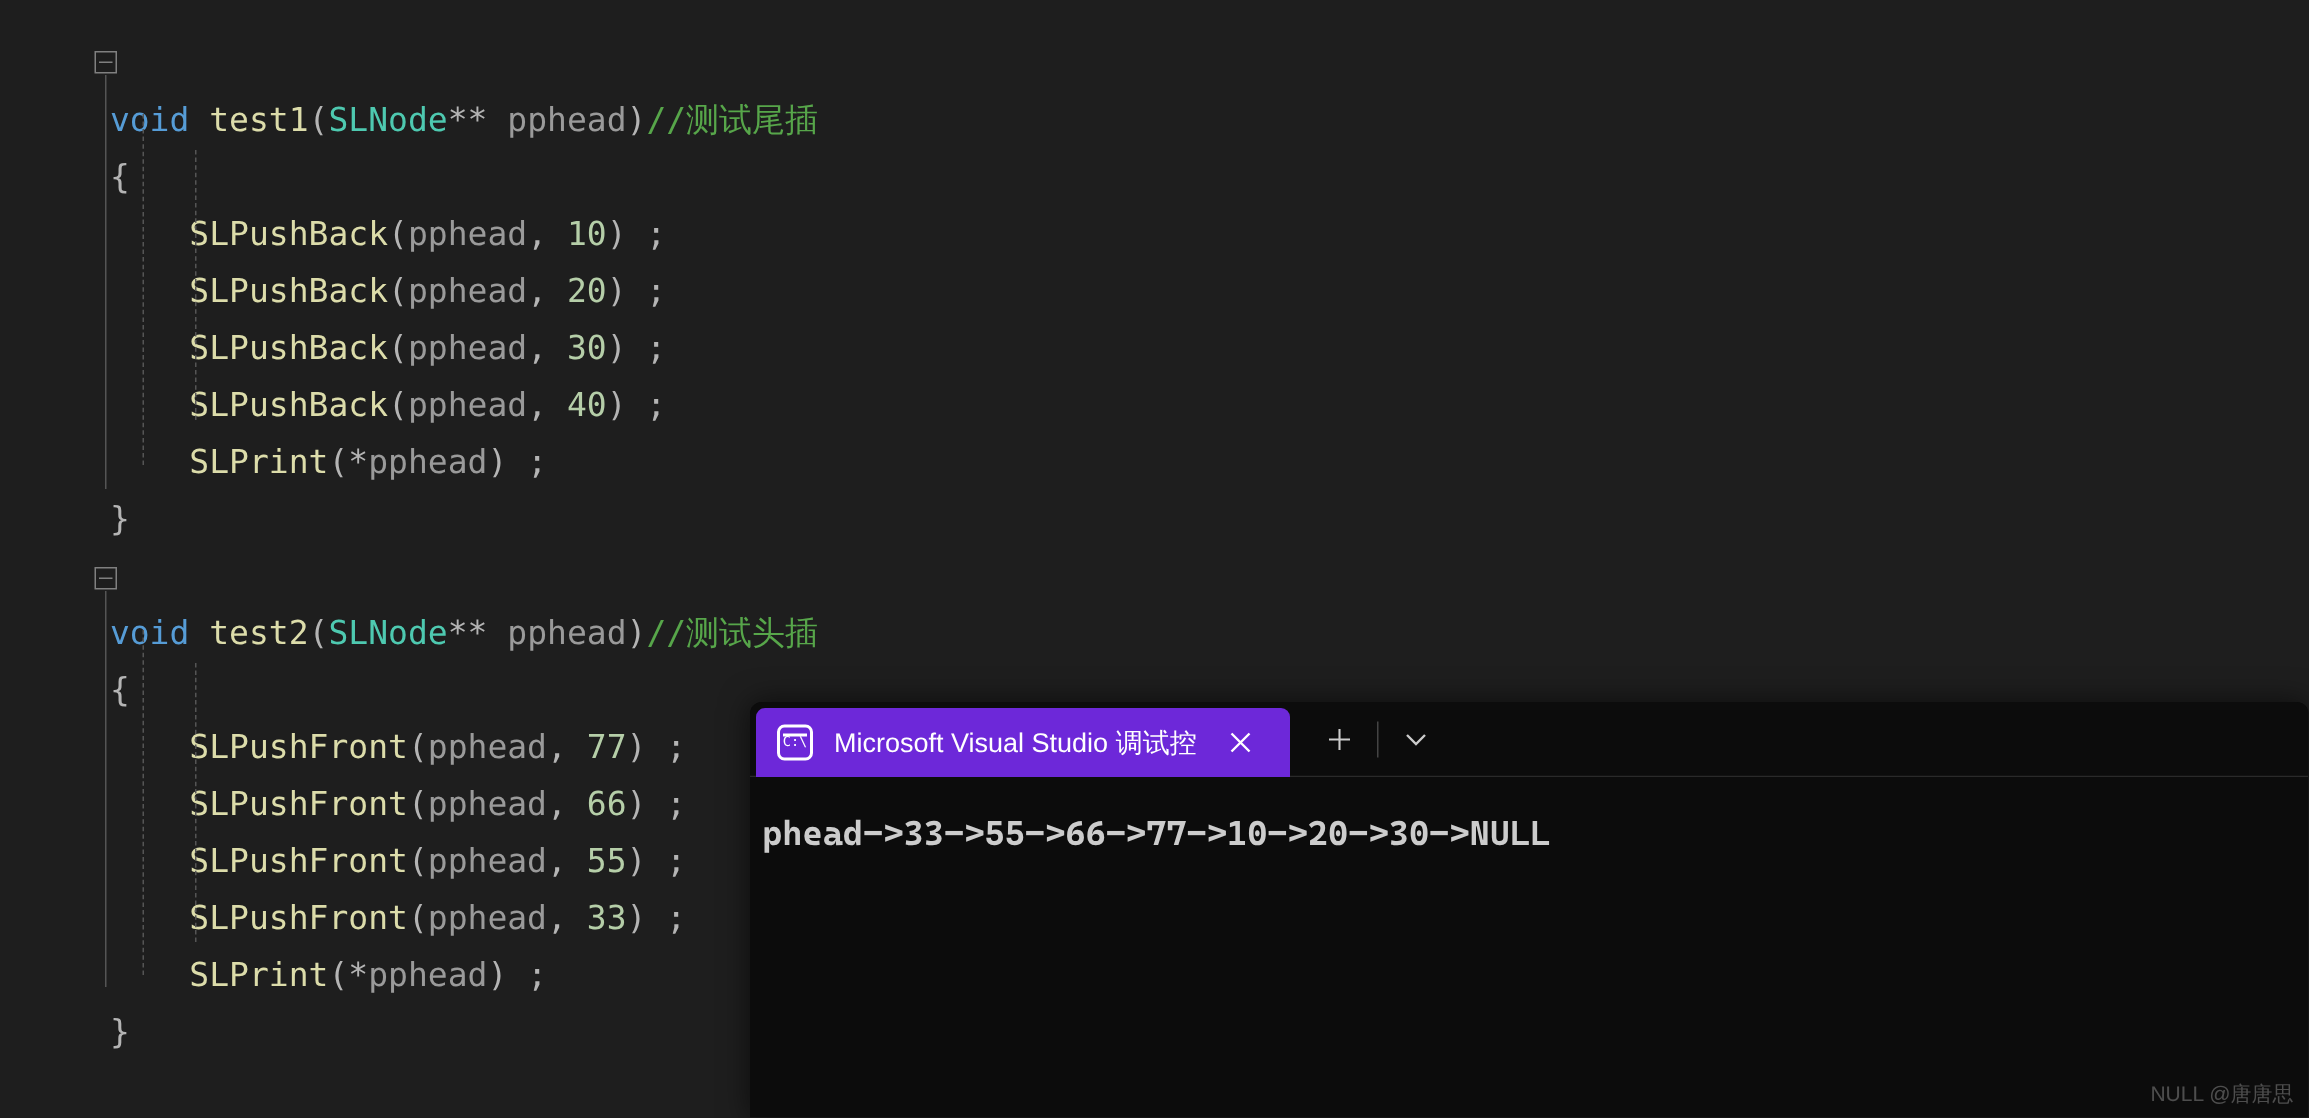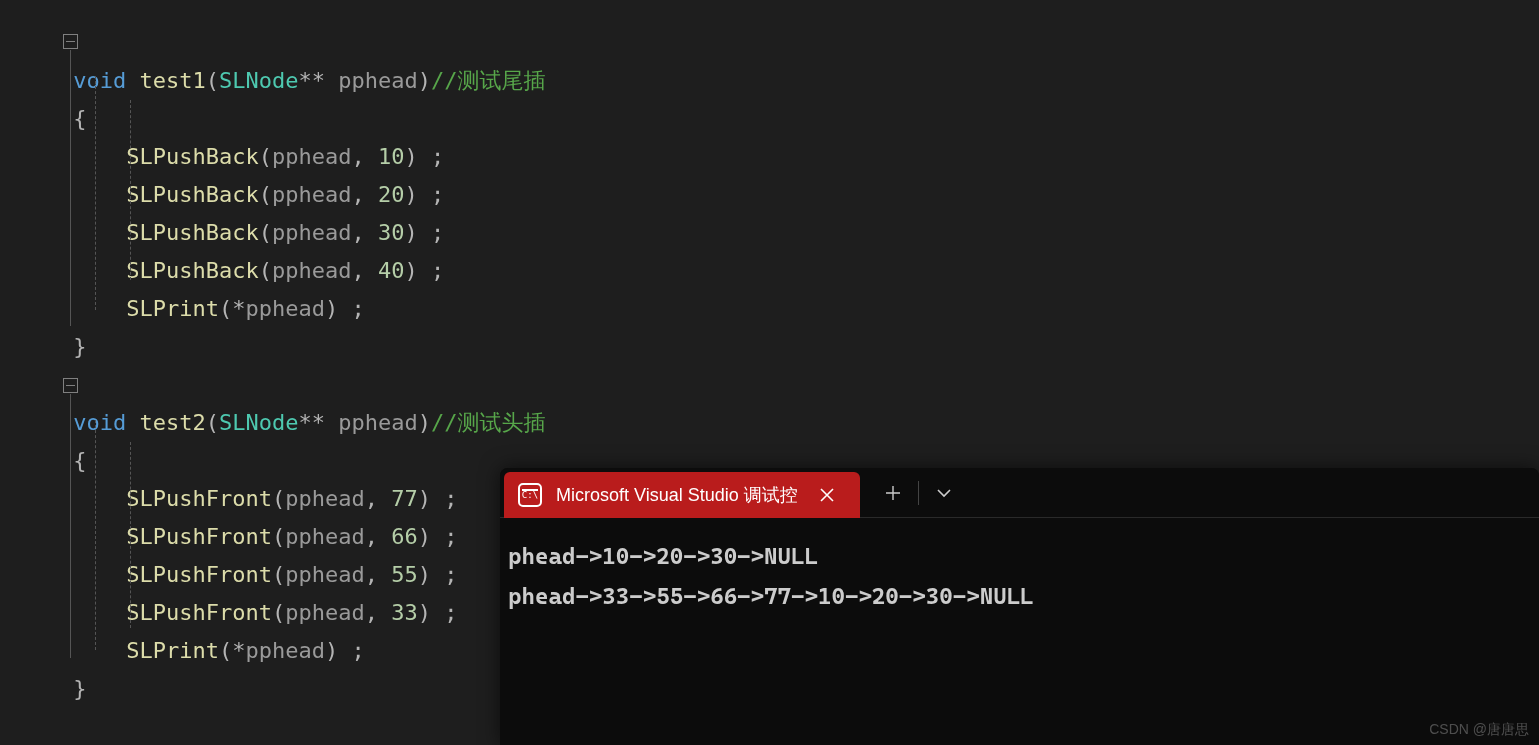--- a/index.html
+++ b/index.html
@@ -71,21 +71,21 @@
     align-items:center;
     height:50px;
     background:#0c0c0c;
     border-radius:8px 8px 0 0;
     border-bottom:1px solid #2a2a2a;
   }
   .tab {
     display:flex;
     align-items:center;
     gap:14px;
-    background:#b91c1c;
+    background:#6d28d9;
     height:46px;
     margin:4px 0 0 4px;
     padding:0 18px 0 14px;
     border-radius:6px 6px 0 0;
     color:#fff;
     font-family:"Segoe UI",sans-serif;
     font-size:18px;
   }
   .tab-icon {
     width:24px; height:24px; border:2px solid #fff; border-radius:5px;
@@ -183,18 +183,17 @@
       </div>
       <div class="divider"></div>
       <div class="action-btn">
         <svg width="16" height="10" viewBox="0 0 16 10">
             <path d="M2 2 L8 8 L14 2" stroke="#ccc" stroke-width="1.6" fill="none"></path>
           </svg>
       </div>
     </div>
   </div>
   <div class="console-body">
-<div>phead-&gt;10-&gt;20-&gt;30-&gt;NULL</div>
 <div>phead-&gt;33-&gt;55-&gt;66-&gt;77-&gt;10-&gt;20-&gt;30-&gt;NULL</div>
   </div>
 </div>
 
-<div class="watermark">CSDN @唐唐思</div>
+<div class="watermark">NULL @唐唐思</div>
 
 </body></html>

